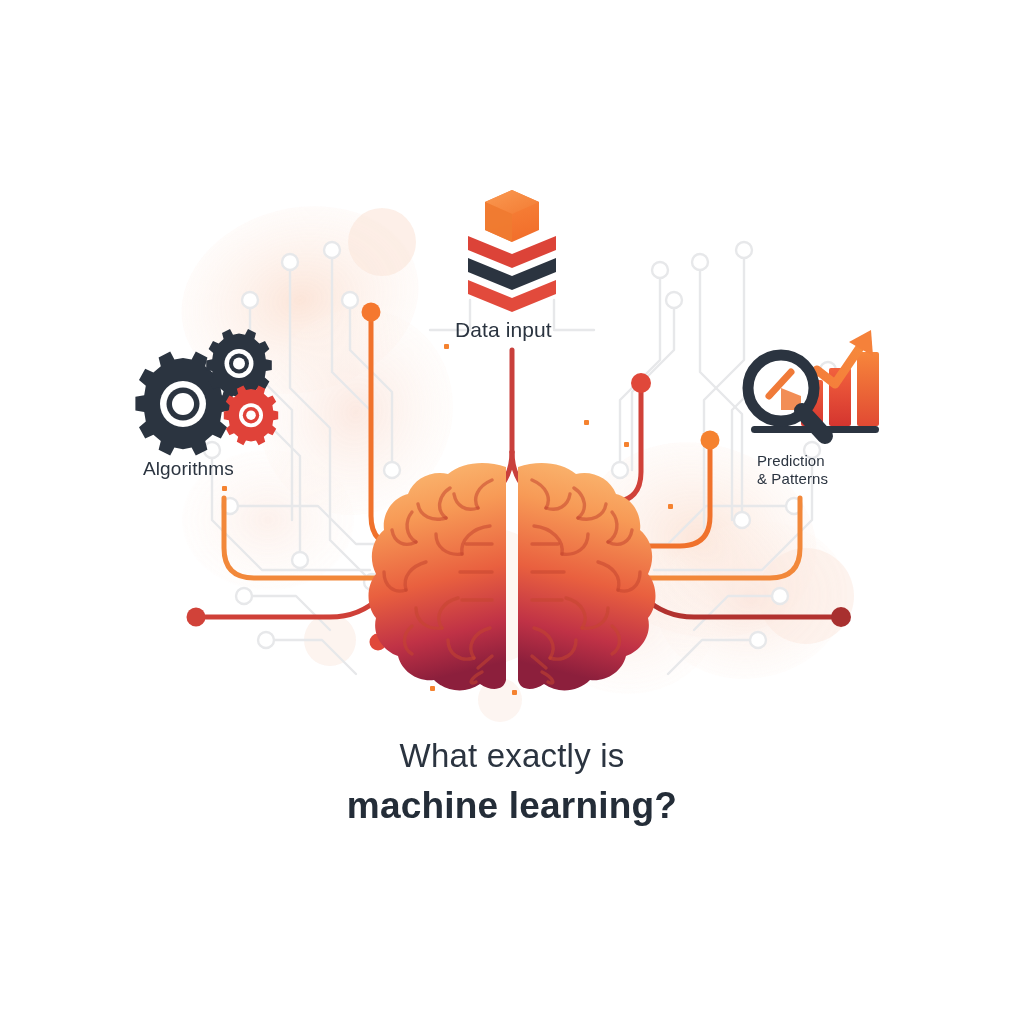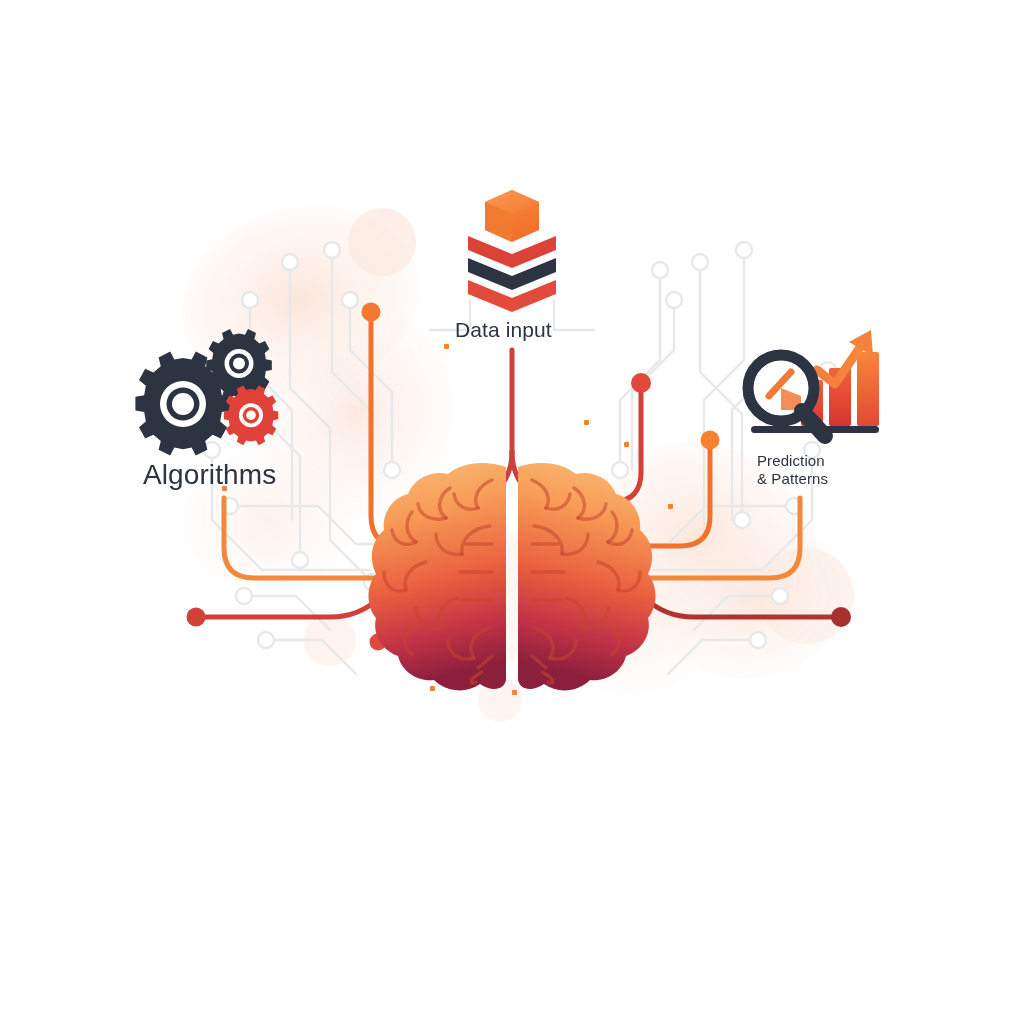--- a/index.html
+++ b/index.html
@@ -31,21 +31,21 @@
   #lbl-data-input {
     left: 455px;
     top: 318px;
     font-size: 21px;
     font-weight: 400;
     letter-spacing: 0.1px;
   }
   #lbl-algorithms {
     left: 143px;
     top: 458px;
-    font-size: 28px;
+    font-size: 19px;
     font-weight: 400;
     letter-spacing: 0.1px;
   }
   #lbl-prediction {
     left: 757px;
     top: 452px;
     font-size: 15px;
     font-weight: 400;
     letter-spacing: 0.1px;
   }
@@ -410,14 +410,18 @@
 
   <div class="lbl" id="lbl-data-input">Data input</div>
 
   <div class="lbl" id="lbl-algorithms">Algorithms</div>
 
   <div class="lbl" id="lbl-prediction">
     <span>Prediction</span>
     <span>&amp; Patterns</span>
   </div>
 
+  <div id="title-block">
+    <span id="title-line1">What exactly is</span>
+    <span id="title-line2">machine learning?</span>
+  </div>
 
 </div>
 
 </body></html>

